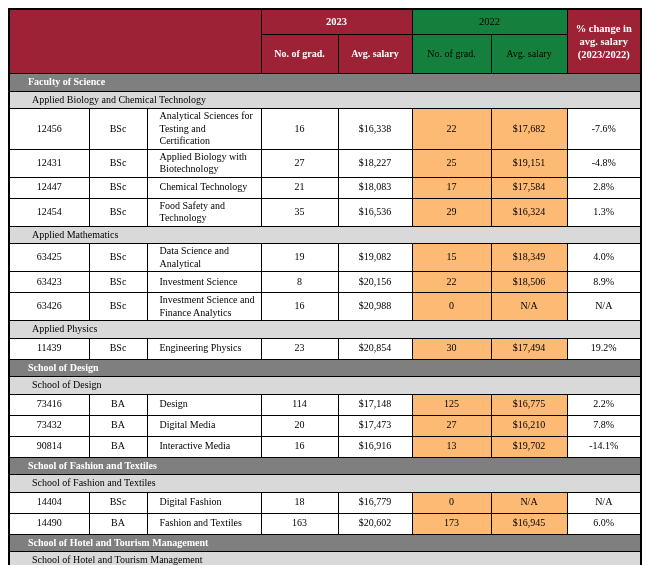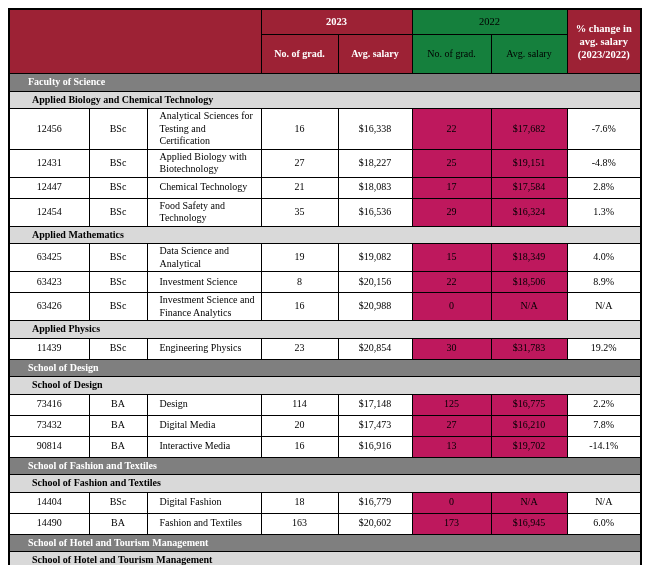--- a/index.html
+++ b/index.html
@@ -53,34 +53,34 @@
     color: #ffffff;
     font-weight: bold;
     text-align: left;
     padding: 2px 18px;
     height: 12px;
     font-size: 10px;
   }
   tr.subsection-row td {
     background: #D9D9D9;
     color: #000000;
-    font-weight: bold;
+    font-weight: normal;
     text-align: left;
     padding: 2px 4px 2px 22px;
     height: 12px;
     font-size: 10px;
   }
   
   tr.data-row td { height: 18px; background: #ffffff; }
   tr.data-row td.programme {
     text-align: left;
     padding-left: 12px;
     padding-right: 4px;
   }
-  tr.data-row td.shaded { background: #be185d; }
+  tr.data-row td.shaded { background: #fdba74; }
 </style>
 </head>
 <body>
 
 <div class="table-wrap">
   <table>
     <colgroup>
       <col style="width:80px">
       <col style="width:58px">
       <col style="width:114px">
@@ -187,21 +187,21 @@
         <tr class="subsection-row">
           <td colspan="8">Applied Physics</td>
         </tr>
         <tr class="data-row">
           <td>11439</td>
           <td>BSc</td>
           <td class="programme">Engineering Physics</td>
           <td>23</td>
           <td>$20,854</td>
           <td class="shaded">30</td>
-          <td class="shaded">$31,783</td>
+          <td class="shaded">$17,494</td>
           <td>19.2%</td>
         </tr>
         <tr class="section-row">
           <td colspan="8">School of Design</td>
         </tr>
         <tr class="subsection-row">
           <td colspan="8">School of Design</td>
         </tr>
         <tr class="data-row">
           <td>73416</td>

